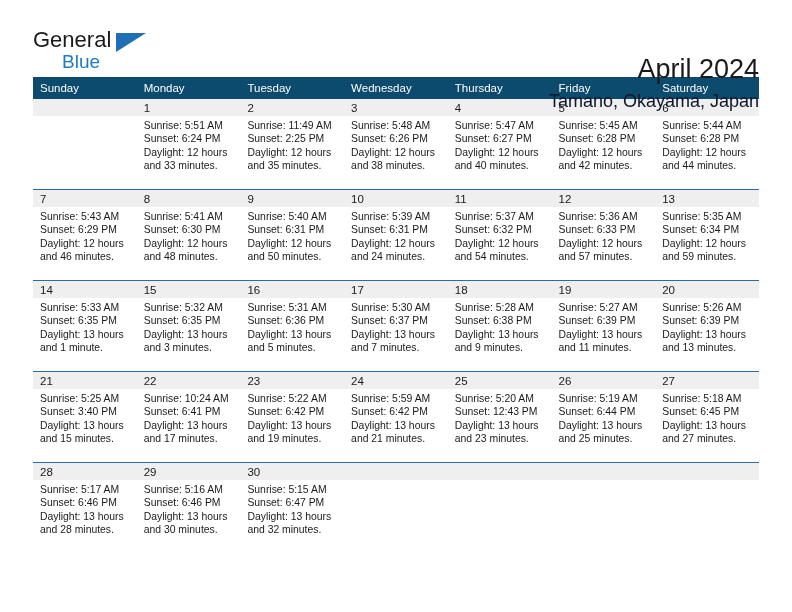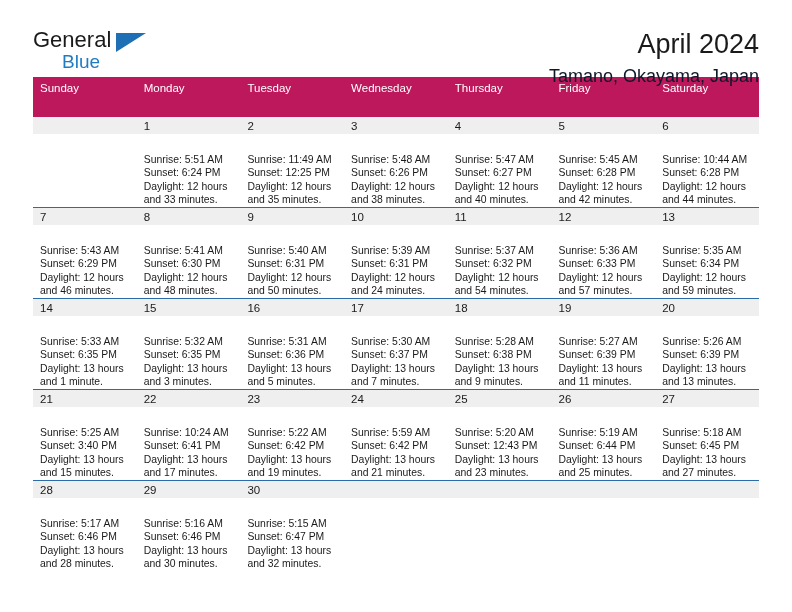--- a/index.html
+++ b/index.html
@@ -62,20 +62,21 @@
     top: 6px;
     width: 0;
     height: 0;
     border-left: 30px solid #1f6fb4;
     border-bottom: 19px solid transparent;
   }
 
   .title-block {
     text-align: right;
     padding-top: 1px;
+    margin-top: 25px;
   }
   .cal-title {
     font-size: 27px;
     color: #1a1a1a;
     line-height: 32px;
     font-weight: normal;
     margin: 0;
   }
   .cal-subtitle {
     font-size: 18px;
@@ -88,26 +89,26 @@
   
   .calendar {
     width: 726px;
     border-collapse: collapse;
     table-layout: fixed;
     margin-top: 3px;
   }
   .calendar col { width: 103.71px; }
 
   thead th {
-    background: #be185d;
+    background: #0c4a6e;
     color: #ffffff;
     font-size: 11.5px;
     font-weight: normal;
     text-align: left;
-    padding: 5px 0 23px 7px;
+    padding: 5px 0 5px 7px;
     height: 19px;
     box-sizing: border-box;
     border: none;
   }
 
   tbody tr.week {
     height: 90px;
   }
   tbody td {
     vertical-align: top;
@@ -123,21 +124,21 @@
   tbody td .daynum-band {
     background: #efefef;
     height: 17px;
     padding: 1px 0 0 7px;
     box-sizing: border-box;
     font-size: 11.5px;
     color: #1a1a1a;
     line-height: 16px;
   }
   tbody td .cell-body {
-    padding: 19px 7px 0 7px;
+    padding: 3px 7px 0 7px;
     font-size: 10.4px;
     line-height: 13.4px;
     color: #1a1a1a;
   }
   tbody td .cell-body div { white-space: nowrap; }
   tbody td.empty .cell-body { visibility: hidden; }
 </style>
 </head>
 <body>
 
@@ -197,21 +198,21 @@
             <div>Sunrise: 5:51 AM</div>
             <div>Sunset: 6:24 PM</div>
             <div>Daylight: 12 hours</div>
             <div>and 33 minutes.</div>
           </div>
         </td>
         <td>
           <div class="daynum-band">2</div>
           <div class="cell-body">
             <div>Sunrise: 11:49 AM</div>
-            <div>Sunset: 12:25 PM</div>
+            <div>Sunset: 2:25 PM</div>
             <div>Daylight: 12 hours</div>
             <div>and 35 minutes.</div>
           </div>
         </td>
         <td>
           <div class="daynum-band">3</div>
           <div class="cell-body">
             <div>Sunrise: 5:48 AM</div>
             <div>Sunset: 6:26 PM</div>
             <div>Daylight: 12 hours</div>
@@ -232,21 +233,21 @@
           <div class="cell-body">
             <div>Sunrise: 5:45 AM</div>
             <div>Sunset: 6:28 PM</div>
             <div>Daylight: 12 hours</div>
             <div>and 42 minutes.</div>
           </div>
         </td>
         <td>
           <div class="daynum-band">6</div>
           <div class="cell-body">
-            <div>Sunrise: 10:44 AM</div>
+            <div>Sunrise: 5:44 AM</div>
             <div>Sunset: 6:28 PM</div>
             <div>Daylight: 12 hours</div>
             <div>and 44 minutes.</div>
           </div>
         </td>
       </tr>
 
       <tr class="week">
         <td>
           <div class="daynum-band">7</div>

